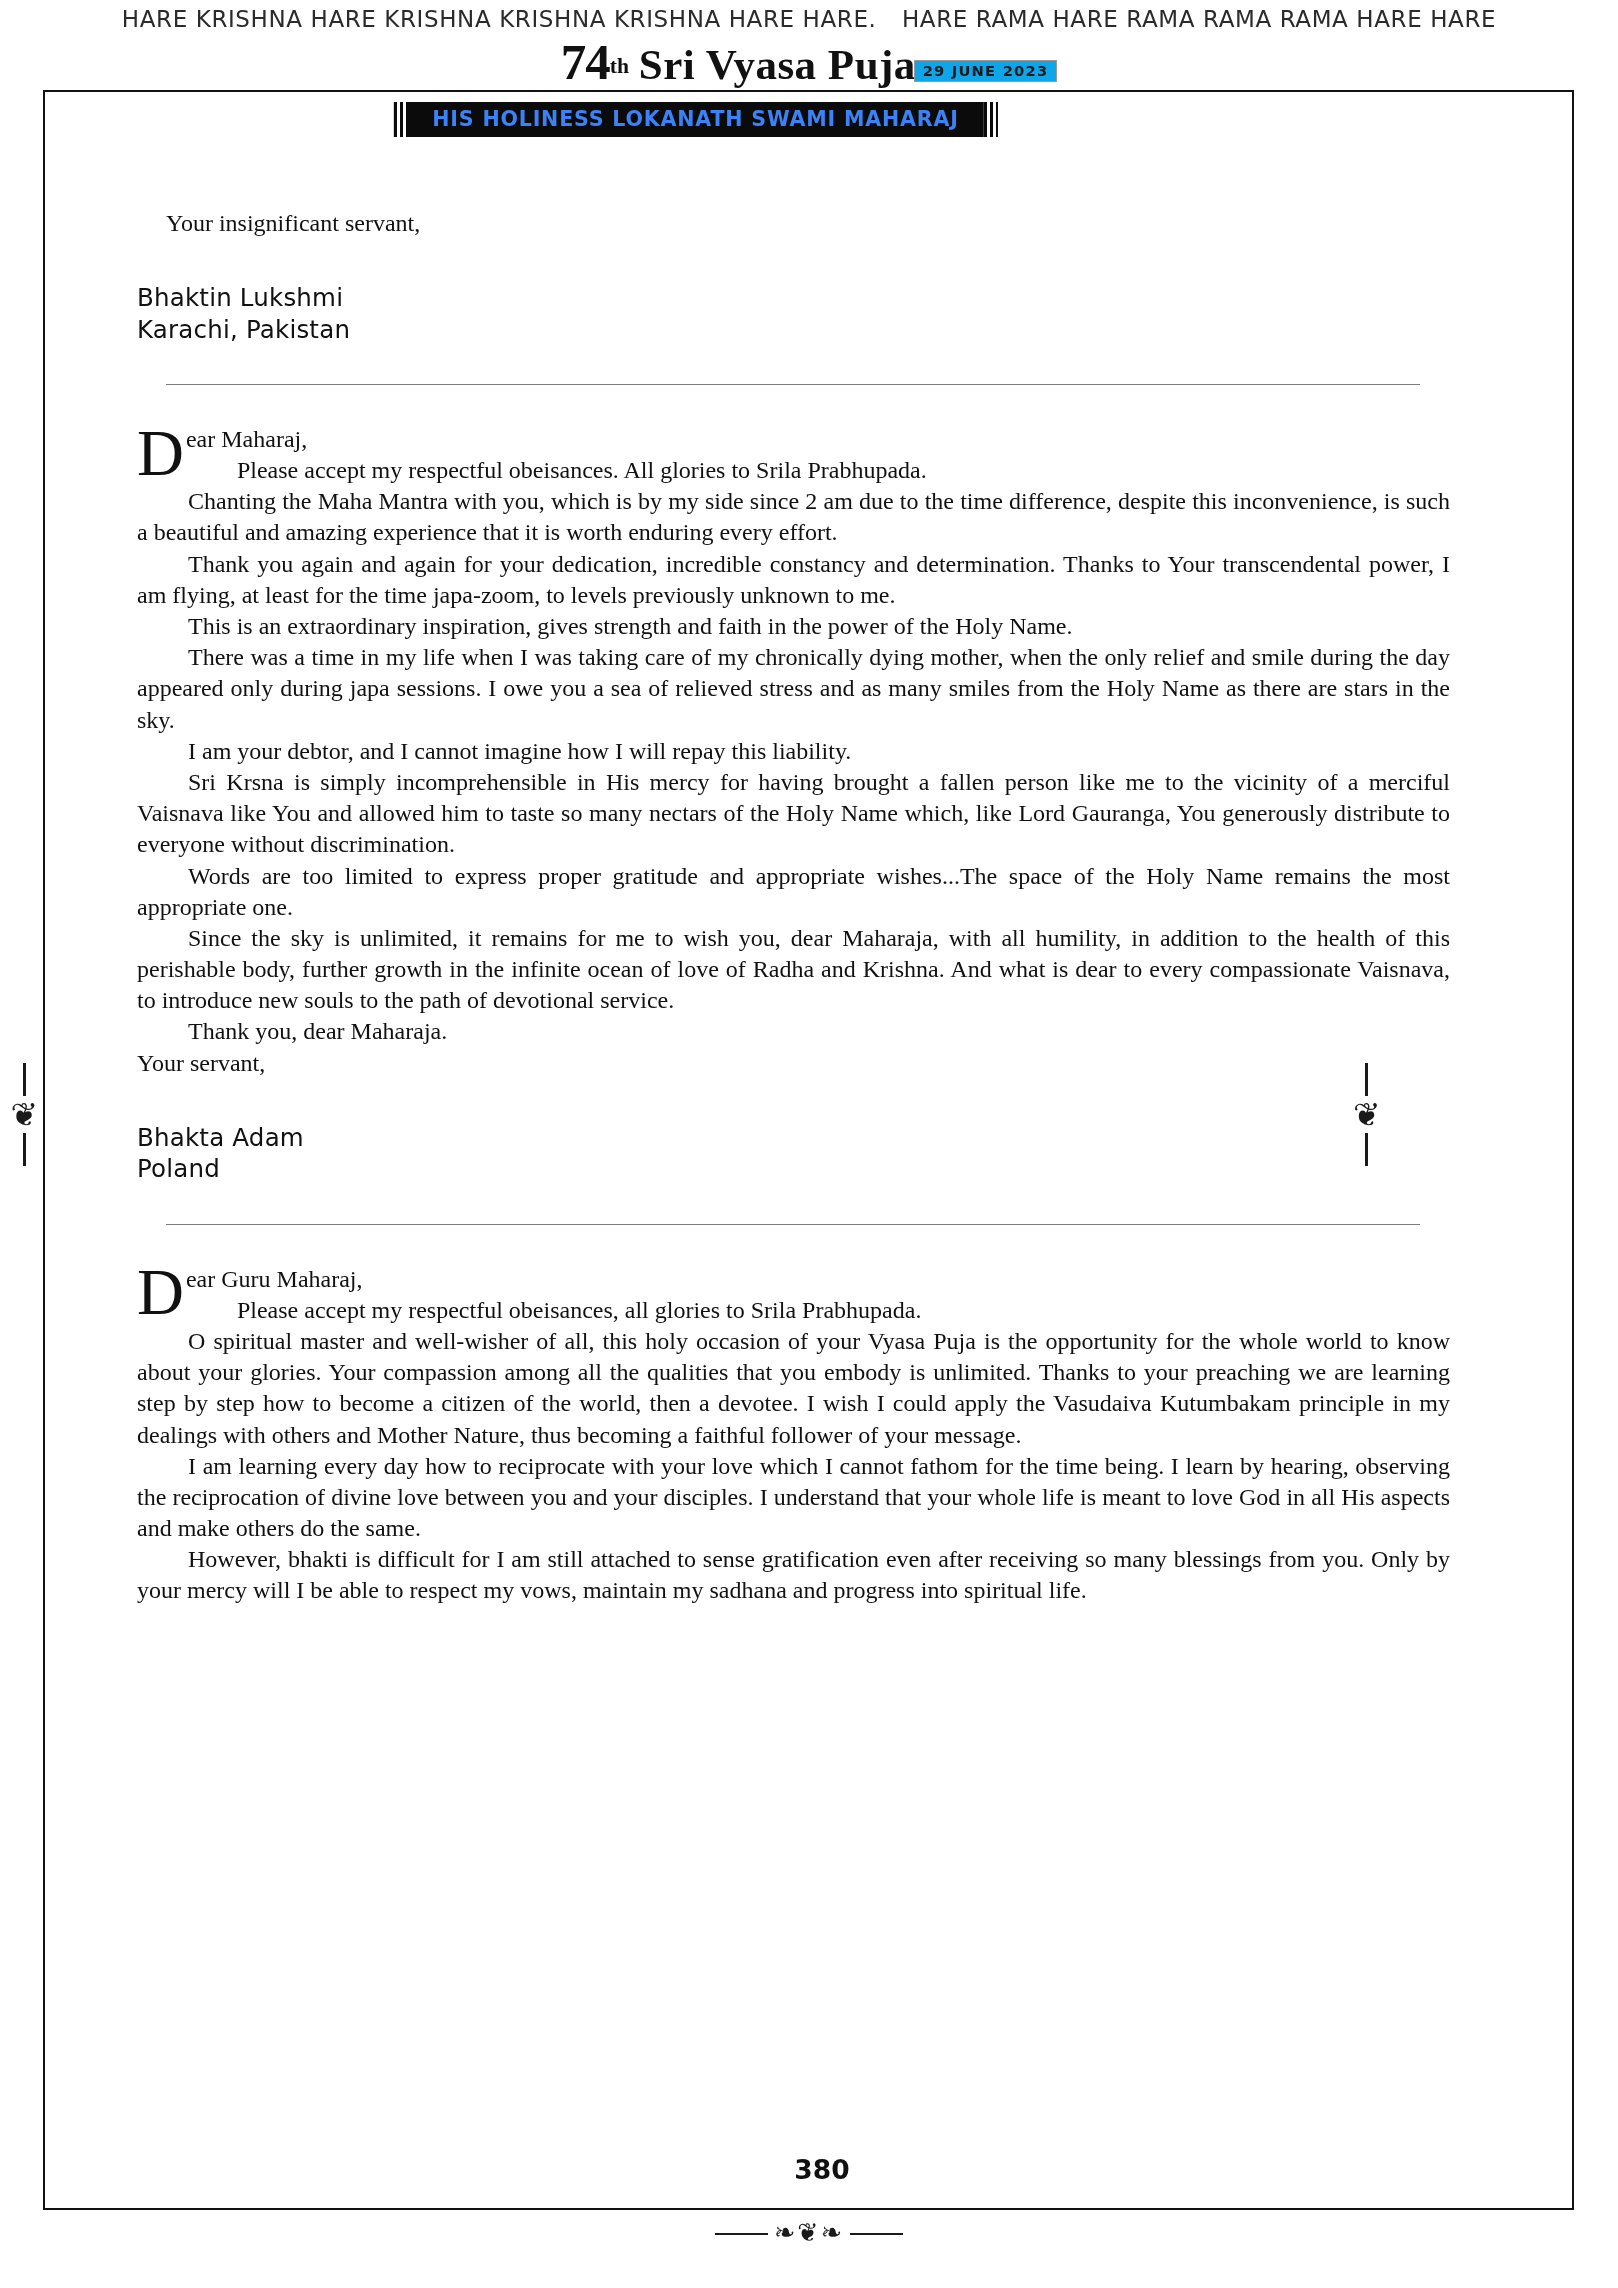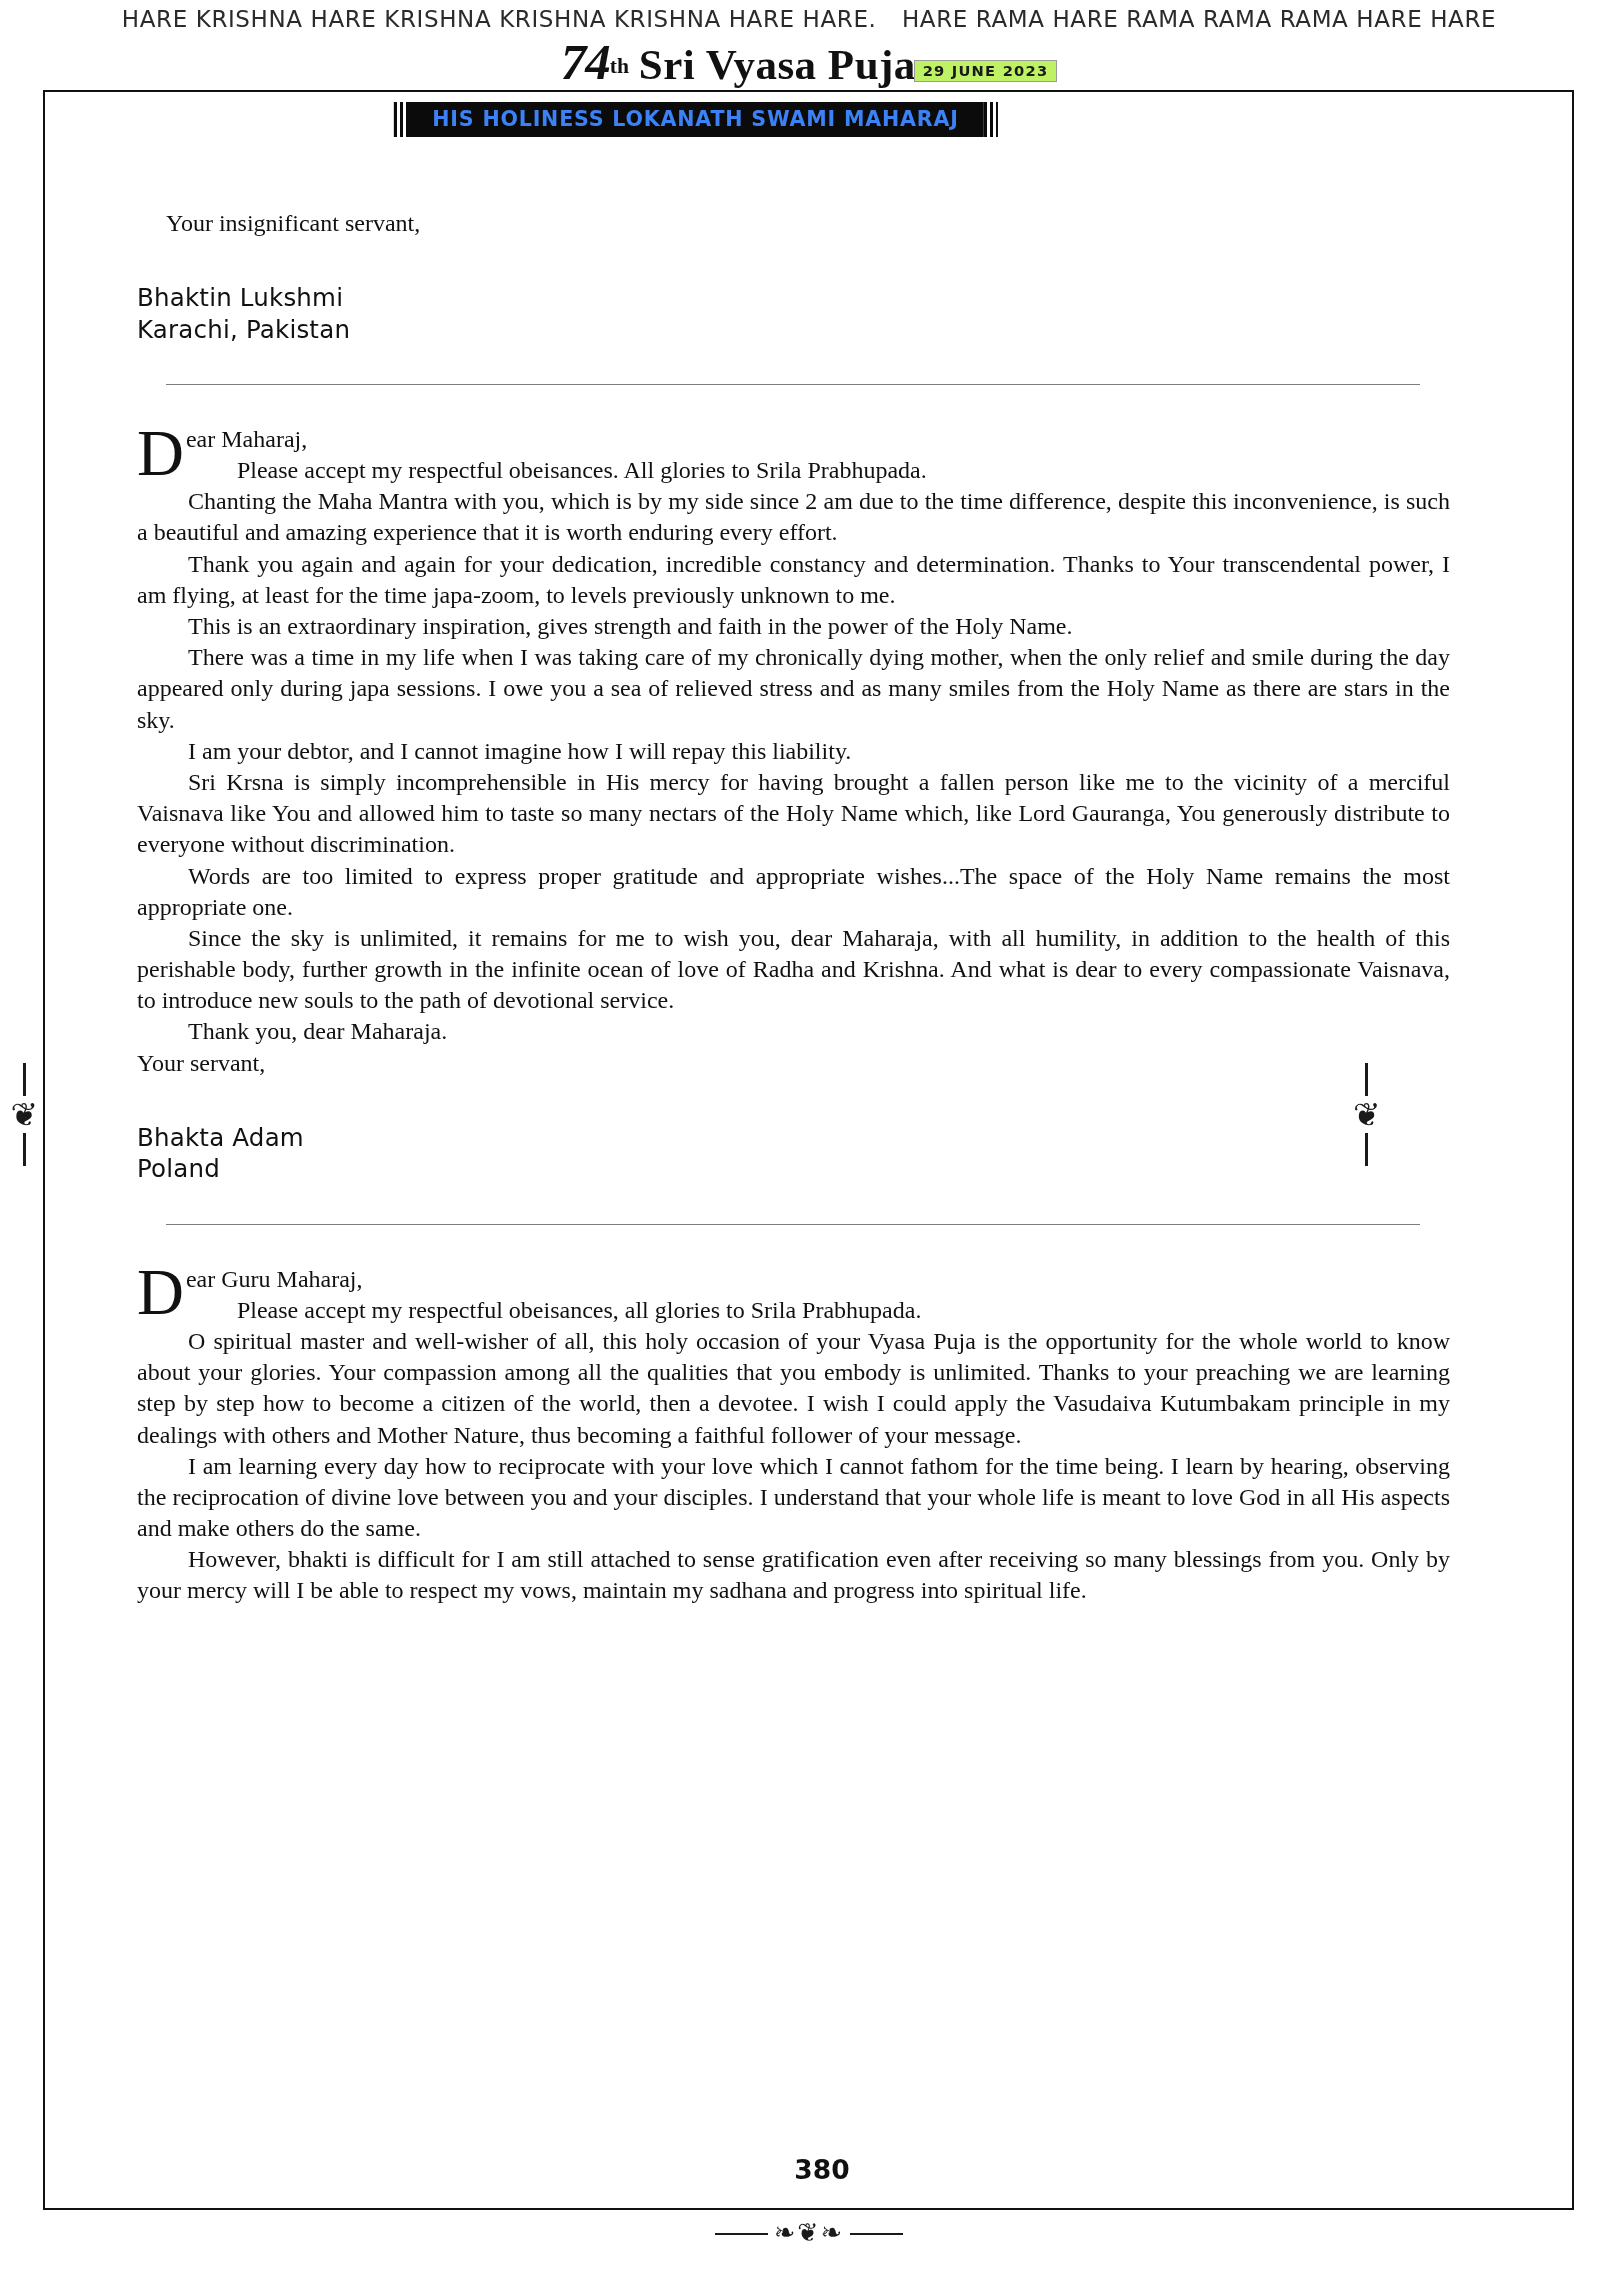--- a/index.html
+++ b/index.html
@@ -49,21 +49,20 @@
   }
   .title-line {
     display: inline-block;
     position: relative;
     white-space: nowrap;
     line-height: 1;
   }
   .t-num {
     font-family: "Liberation Serif", serif;
     font-weight: bold;
-    font-style: italic;
     font-size: 51px;
     letter-spacing: -1px;
   }
   .t-sup {
     font-family: "Liberation Serif", serif;
     font-weight: bold;
     font-size: 21.6px;
     vertical-align: super;
   }
   .t-main {
@@ -71,21 +70,21 @@
     font-weight: bold;
     font-size: 43px;
     letter-spacing: 0.5px;
     margin-left: 9.8px;
   }
   .t-date {
     position: relative;
     display: inline-block;
     vertical-align: bottom;
     margin-left: -2px;
-    background: #bef264;
+    background: #0ea5e9;
     border: 1px solid #9a9a9a;
     color: #1a1a1a;
     font-family: "DejaVu Sans", sans-serif;
     font-weight: bold;
     font-size: 14.7px;
     letter-spacing: 1.2px;
     padding: 2.9px 7.8px 2.9px 7.8px;
     top: -5.9px;
   }
   .subtitle-bar {

